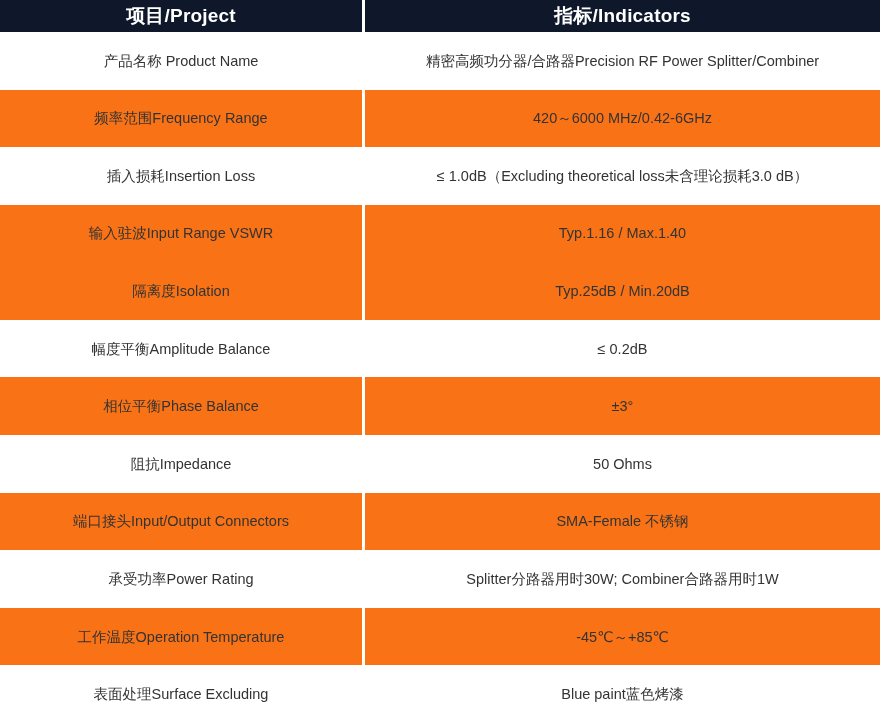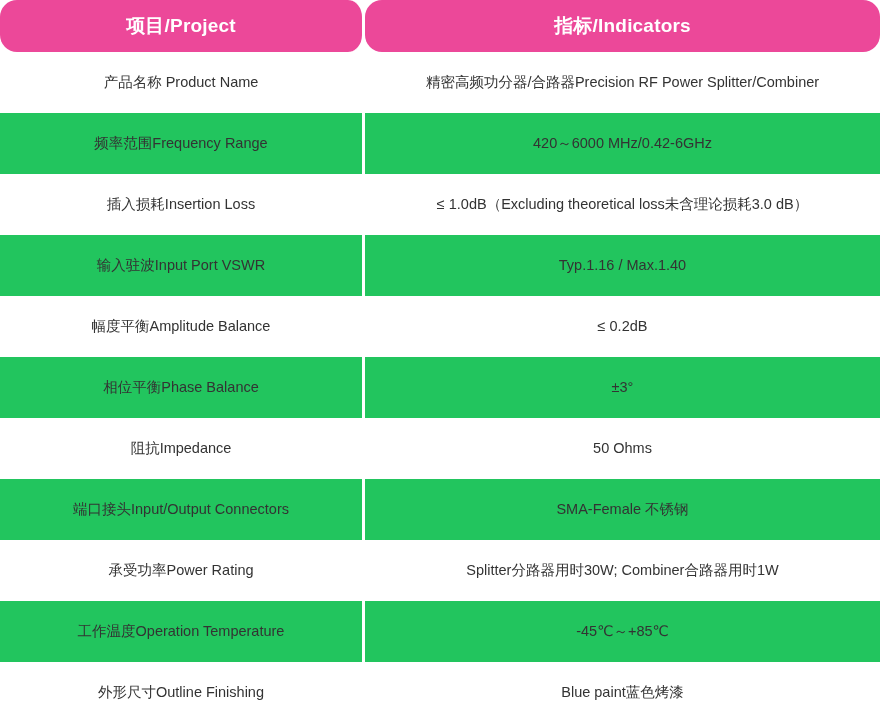--- a/index.html
+++ b/index.html
@@ -21,48 +21,47 @@
     height: 723px;
     border-collapse: separate;
     border-spacing: 0;
     table-layout: fixed;
   }
 
   .col-project  { width: 365px; }
   .col-indicator{ width: 515px; }
 
   thead th {
-    height: 52px;
-    background: #ec4899;
+    height: 32px;
+    background: #0f172a;
     color: #ffffff;
     font-size: 19px;
     font-weight: bold;
     letter-spacing: 0.2px;
     text-align: center;
     vertical-align: middle;
     padding: 0;
-    border-radius: 17px;
   }
   thead th.header-project {
     border-right: 3px solid #ffffff;
   }
 
   tbody td {
     height: 45px;
     font-size: 14.5px;
     font-weight: normal;
     text-align: center;
     vertical-align: middle;
     padding: 0 20px;
     line-height: 1.25;
     white-space: nowrap;
   }
 
   tbody tr.row-tint td {
-    background: #22c55e;
+    background: #f97316;
   }
   tbody tr.row-plain td {
     background: #ffffff;
   }
 
   tbody td.cell-project {
     border-right: 3px solid #ffffff;
   }
   tbody tr.row-plain td.cell-project {
     border-right: 3px solid #ffffff;
@@ -89,22 +88,26 @@
       </tr>
       <tr class="row-tint">
         <td class="cell-project">频率范围Frequency Range</td>
         <td class="cell-indicator">420～6000 MHz/0.42-6GHz</td>
       </tr>
       <tr class="row-plain">
         <td class="cell-project">插入损耗Insertion Loss</td>
         <td class="cell-indicator">≤ 1.0dB（Excluding theoretical loss未含理论损耗3.0 dB）</td>
       </tr>
       <tr class="row-tint">
-        <td class="cell-project">输入驻波Input Port  VSWR</td>
+        <td class="cell-project">输入驻波Input Range  VSWR</td>
         <td class="cell-indicator">Typ.1.16 / Max.1.40</td>
+      </tr>
+      <tr class="row-tint">
+        <td class="cell-project">隔离度Isolation</td>
+        <td class="cell-indicator">Typ.25dB / Min.20dB</td>
       </tr>
       <tr class="row-plain">
         <td class="cell-project">幅度平衡Amplitude Balance</td>
         <td class="cell-indicator">≤ 0.2dB</td>
       </tr>
       <tr class="row-tint">
         <td class="cell-project">相位平衡Phase Balance</td>
         <td class="cell-indicator">±3°</td>
       </tr>
       <tr class="row-plain">
@@ -117,17 +120,17 @@
       </tr>
       <tr class="row-plain">
         <td class="cell-project">承受功率Power Rating</td>
         <td class="cell-indicator">Splitter分路器用时30W; Combiner合路器用时1W</td>
       </tr>
       <tr class="row-tint">
         <td class="cell-project">工作温度Operation Temperature</td>
         <td class="cell-indicator">-45℃～+85℃</td>
       </tr>
       <tr class="row-plain">
-        <td class="cell-project">外形尺寸Outline Finishing</td>
+        <td class="cell-project">表面处理Surface Excluding</td>
         <td class="cell-indicator">Blue paint蓝色烤漆</td>
       </tr>
     </tbody>
 </table>
 
 </body></html>

